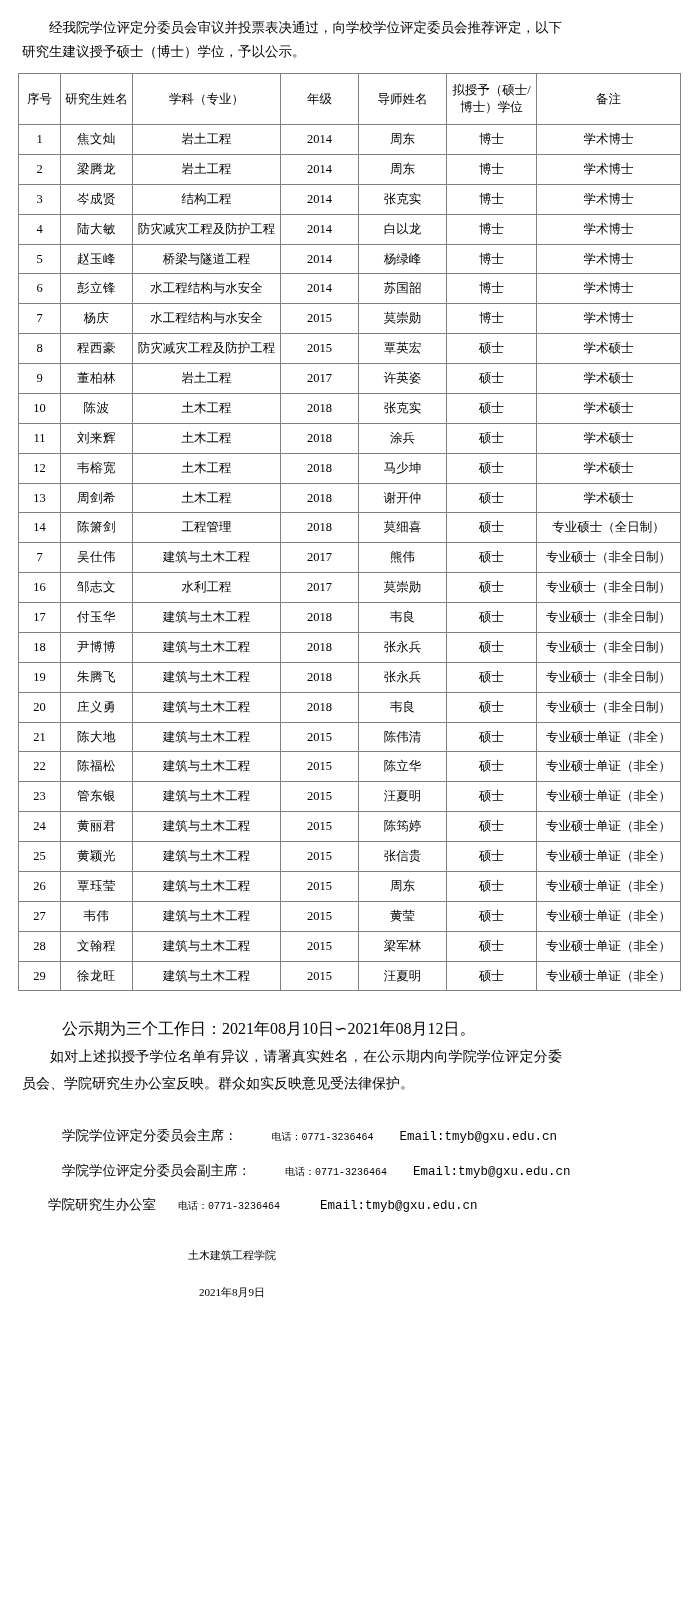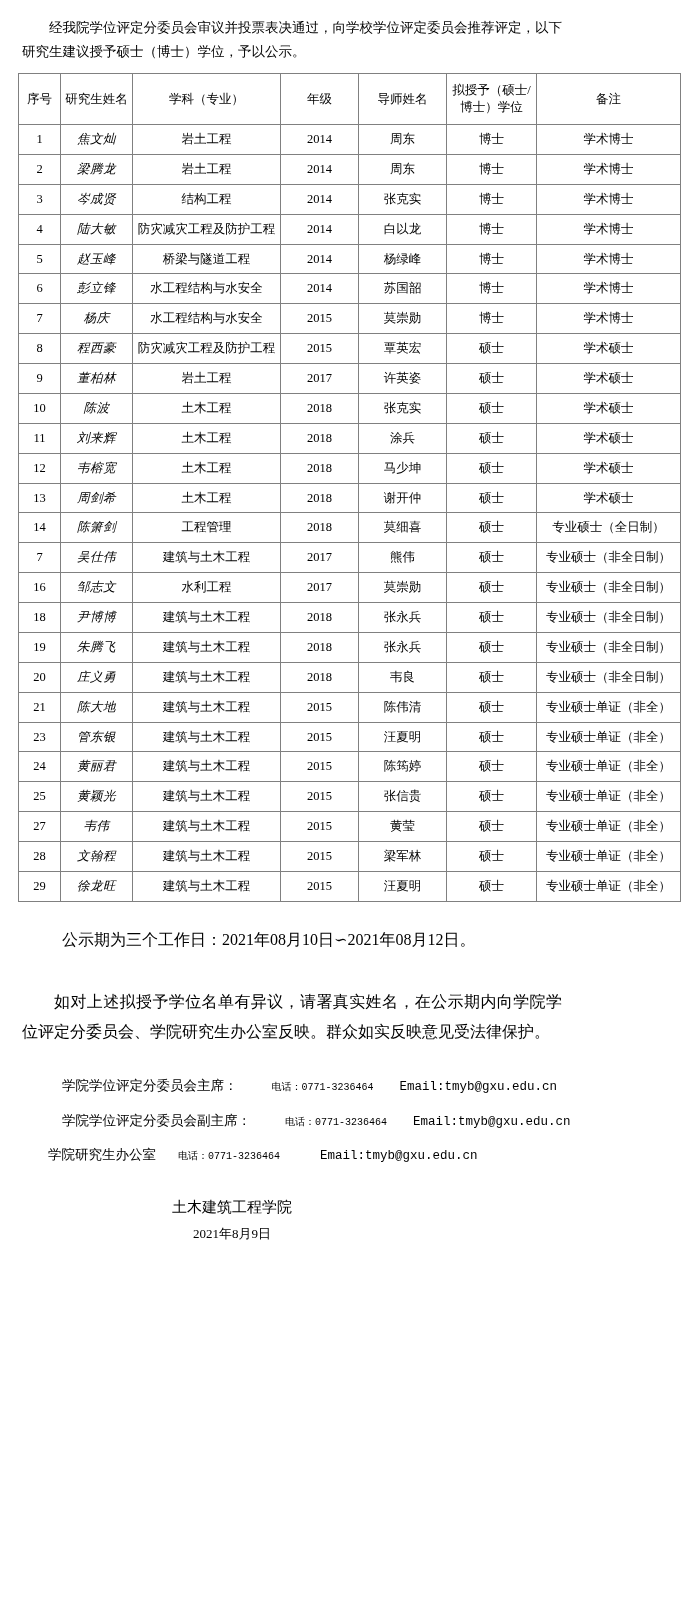--- a/index.html
+++ b/index.html
@@ -47,32 +47,32 @@
   }
   col.c-idx { width: 42px; }
   col.c-name { width: 72px; }
   col.c-major { width: 148px; }
   col.c-grade { width: 78px; }
   col.c-tutor { width: 88px; }
   col.c-degree { width: 90px; }
   col.c-remark { width: 144px; }
 
   td.idx { font-size: 12.5px; }
-  td.name { letter-spacing: 0.5px; font-style: italic; }
+  td.name { letter-spacing: 0.5px; }
 
   .notice {
     font-size: 16px;
     line-height: 1.8;
     margin: 24px 0 0 0;
     padding-left: 44px;
   }
   .para {
-    font-size: 16px;
+    font-size: 14px;
     line-height: 1.9;
-    margin: 32px 4px 0 4px;
+    margin: 0 4px 0 4px;
     text-indent: 2em;
     text-align: justify;
   }
   .contact-block {
     margin-top: 22px;
   }
   .contact-row {
     font-size: 13.5px;
     line-height: 2.5;
     display: flex;
@@ -94,28 +94,28 @@
     white-space: nowrap;
     font-family: "Liberation Mono", "DejaVu Sans Mono", monospace;
     font-size: 12.5px;
   }
   .contact-row.office .role { padding-left: 30px; }
   .contact-row.office .phone { padding-left: 22px; }
   .contact-row.office .email { padding-left: 40px; }
 
   .signature {
     text-align: center;
-    font-size: 15px;
+    font-size: 11px;
     margin-top: 26px;
     padding-right: 120px;
   }
   .date {
     text-align: center;
-    font-size: 13px;
-    margin-top: 8px;
+    font-size: 11px;
+    margin-top: 22px;
     padding-right: 120px;
   }
 </style>
 </head>
 <body>
 
 <div class="page">
 
   <p class="intro">经我院学位评定分委员会审议并投票表决通过，向学校学位评定委员会推荐评定，以下研究生建议授予硕士（博士）学位，予以公示。</p>
 
@@ -279,20 +279,29 @@
         <tr>
           <td class="idx">16</td>
           <td class="name">邹志文</td>
           <td>水利工程</td>
           <td>2017</td>
           <td>莫崇勋</td>
           <td>硕士</td>
           <td>专业硕士（非全日制）</td>
         </tr>
         <tr>
+          <td class="idx">17</td>
+          <td class="name">付玉华</td>
+          <td>建筑与土木工程</td>
+          <td>2018</td>
+          <td>韦良</td>
+          <td>硕士</td>
+          <td>专业硕士（非全日制）</td>
+        </tr>
+        <tr>
           <td class="idx">18</td>
           <td class="name">尹博博</td>
           <td>建筑与土木工程</td>
           <td>2018</td>
           <td>张永兵</td>
           <td>硕士</td>
           <td>专业硕士（非全日制）</td>
         </tr>
         <tr>
           <td class="idx">19</td>
@@ -315,20 +324,29 @@
         <tr>
           <td class="idx">21</td>
           <td class="name">陈大地</td>
           <td>建筑与土木工程</td>
           <td>2015</td>
           <td>陈伟清</td>
           <td>硕士</td>
           <td>专业硕士单证（非全）</td>
         </tr>
         <tr>
+          <td class="idx">22</td>
+          <td class="name">陈福松</td>
+          <td>建筑与土木工程</td>
+          <td>2015</td>
+          <td>陈立华</td>
+          <td>硕士</td>
+          <td>专业硕士单证（非全）</td>
+        </tr>
+        <tr>
           <td class="idx">23</td>
           <td class="name">管东银</td>
           <td>建筑与土木工程</td>
           <td>2015</td>
           <td>汪夏明</td>
           <td>硕士</td>
           <td>专业硕士单证（非全）</td>
         </tr>
         <tr>
           <td class="idx">24</td>
@@ -338,20 +356,29 @@
           <td>陈筠婷</td>
           <td>硕士</td>
           <td>专业硕士单证（非全）</td>
         </tr>
         <tr>
           <td class="idx">25</td>
           <td class="name">黄颖光</td>
           <td>建筑与土木工程</td>
           <td>2015</td>
           <td>张信贵</td>
+          <td>硕士</td>
+          <td>专业硕士单证（非全）</td>
+        </tr>
+        <tr>
+          <td class="idx">26</td>
+          <td class="name">覃珏莹</td>
+          <td>建筑与土木工程</td>
+          <td>2015</td>
+          <td>周东</td>
           <td>硕士</td>
           <td>专业硕士单证（非全）</td>
         </tr>
         <tr>
           <td class="idx">27</td>
           <td class="name">韦伟</td>
           <td>建筑与土木工程</td>
           <td>2015</td>
           <td>黄莹</td>
           <td>硕士</td>

